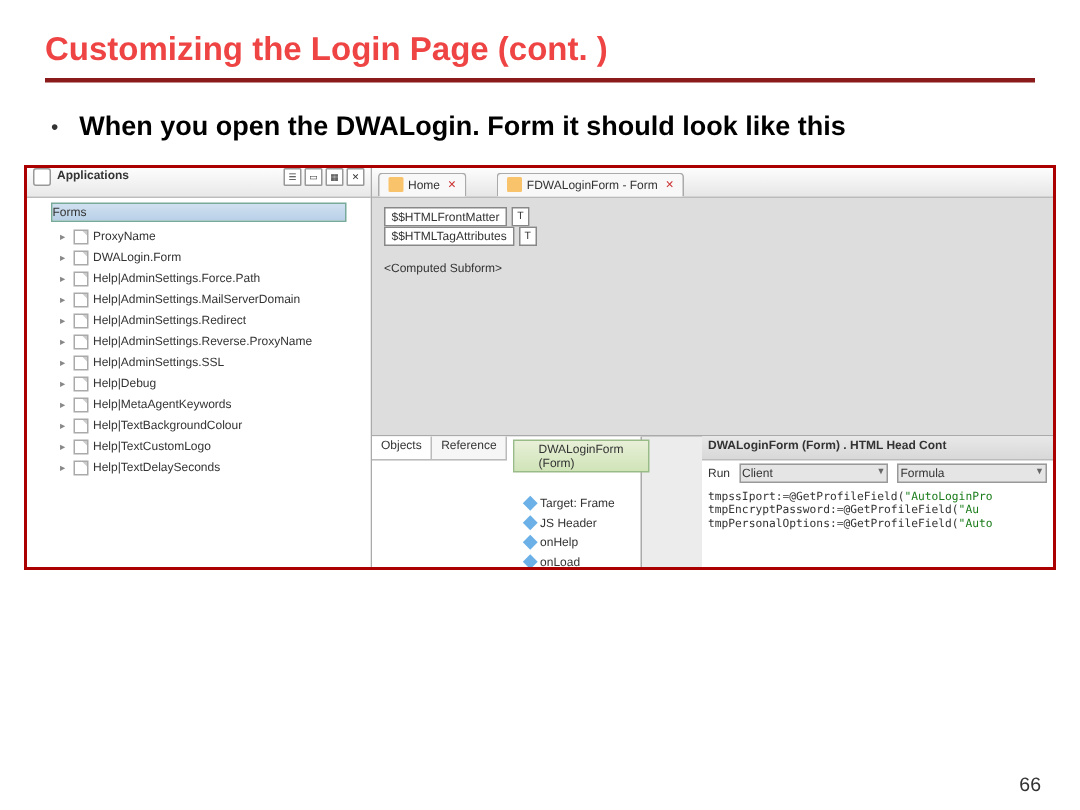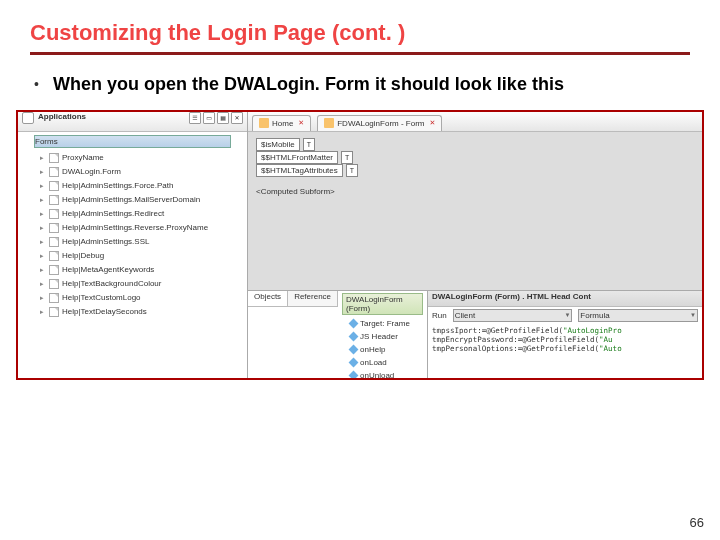--- a/index.html
+++ b/index.html
@@ -19,47 +19,47 @@
   .app-header .title-txt { font-weight: bold; flex: 1; }
   .app-header .btns { display: flex; gap: 2px; }
   .app-header .sq { width: 12px; height: 12px; border: 1px solid #999; background: #fff; border-radius: 1px; display: flex; align-items: center; justify-content: center; font-size: 6px; }
   .tree { flex: 1; overflow: hidden; padding-left: 14px; background: #fff; }
   .tree-hdr { background: linear-gradient(#d0e0f0,#b8d0e8); border: 1px solid #7a9; padding: 1px 0; margin: 3px 16px 3px 2px; font-size: 8px; }
   .tree-item { display: flex; align-items: center; height: 14px; gap: 3px; padding-left: 8px; }
   .tree-item .twist { color: #888; font-size: 7px; width: 6px; }
   .tree-item .doc-ico { width: 10px; height: 10px; background: #fff; border: 1px solid #aaa; display: inline-block; position: relative; }
   .tree-item .doc-ico::after { content:""; position:absolute; right:0; top:0; border-top:3px solid #ccc; border-left:3px solid transparent; }
   .right-pane { flex: 1; display: flex; flex-direction: column; background: #ececec; }
-  .tab-bar { height: 20px; display: flex; align-items: flex-end; gap: 6px; padding: 0 4px; background: linear-gradient(#fdfdfd,#e6e6e6); border-bottom: 1px solid #bbb; }
+  .tab-bar { height: 20px; display: flex; align-items: flex-end; gap: 20px; padding: 0 4px; background: linear-gradient(#fdfdfd,#e6e6e6); border-bottom: 1px solid #bbb; }
   .tab { height: 16px; padding: 1px 6px; border: 1px solid #aaa; border-bottom: none; border-radius: 3px 3px 0 0; background: #f8f8f8; display: flex; align-items: center; gap: 3px; }
   .tab .home-ico { width: 10px; height: 10px; background: #f9c36b; border-radius: 1px; display:inline-block; }
   .tab .x { color: #c33; font-size: 7px; margin-left: 2px; }
   .form-area { flex: 1; background: #ddd; padding: 6px 8px; display: flex; flex-direction: column; gap: 4px; }
   .field-row { display: flex; align-items: center; gap: 3px; }
   .field-box { background: #fff; border: 1px solid #888; padding: 0 4px; height: 13px; display: flex; align-items: center; font-size: 8px; }
   .field-t { width: 12px; height: 13px; border: 1px solid #888; background: #fff; display:flex; align-items:center; justify-content:center; font-size:7px; }
   .subform { margin-top: 6px; font-size: 8px; }
   .bottom-panes { display: flex; border-top: 1px solid #aaa; height: 88px; }
   .obj-pane { width: 180px; border-right: 1px solid #aaa; background: #fff; display:flex; }
   .obj-tabs { display: flex; height: 16px; background: #e8e8e8; border-bottom: 1px solid #bbb; }
   .obj-tab { padding: 1px 6px; border-right: 1px solid #bbb; background:#f6f6f6; }
   .obj-tab.active { background:#fff; }
   .obj-tree { padding: 2px 4px; }
-  .obj-tree-hdr { background: linear-gradient(#e8f0d8,#d0e4b8); border:1px solid #9b8; padding:1px 3px; margin-bottom:2px; }
+  .obj-tree-hdr { background: linear-gradient(#e8f0d8,#d0e4b8); border:1px solid #9b8; padding:1px 16px; margin-bottom:14px; }
   .obj-item { display:flex; align-items:center; gap:3px; height:13px; padding-left:8px; }
   .diamond { width:7px; height:7px; background:#6bb0e6; transform:rotate(45deg); display:inline-block; }
-  .code-pane { flex:1; background:#fff; display:flex; flex-direction:column; }
+  .code-pane { flex:1; background:#fff; display:flex; flex-direction:column;margin-left:40px; }
   .code-hdr { background: linear-gradient(#e8e8e8,#d8d8d8); border-bottom:1px solid #bbb; height:16px; padding:1px 4px; font-weight:bold; }
   .code-controls { display:flex; gap:6px; padding:2px 4px; align-items:center; }
   .sel { border:1px solid #999; background:#e5e5e5; height:13px; padding:0 1px; flex:1; display:flex; align-items:center; justify-content:space-between; }
   .sel .chev { font-size:6px; color:#666; }
   .code-body { padding: 2px 4px; font-family: monospace; font-size: 7.5px; line-height: 1.25; }
   .code-body .str { color: #1a7c1a; }
 
-  .page-num { position: absolute; bottom: 10px; right: 16px; font-size: 13px; color: #333; margin-top: 24px; }
+  .page-num { position: absolute; bottom: 10px; right: 26px; font-size: 13px; color: #333; margin-top: 24px; }
 </style>
 </head>
 <body>
 
 <div class="slide">
   <div class="title">Customizing the Login Page (cont. )</div>
   <div class="title-underline"></div>
   <div class="bullet-row">
     <div class="bullet-dot">•</div>
     <div class="bullet-text">When you open the DWALogin. Form it should look like this</div>
@@ -154,24 +154,20 @@
           </div>
           <div class="tab">
             <span class="home-ico"></span>
             <span>FDWALoginForm - Form</span>
             <span class="x">✕</span>
           </div>
         </div>
         <div class="form-area">
           <div id="field-rows">
               <div class="field-row">
-                <div class="field-box">$isMobile</div>
-                <div class="field-t">T</div>
-              </div>
-              <div class="field-row">
                 <div class="field-box">$$HTMLFrontMatter</div>
                 <div class="field-t">T</div>
               </div>
               <div class="field-row">
                 <div class="field-box">$$HTMLTagAttributes</div>
                 <div class="field-t">T</div>
               </div>
             </div>
           <div class="subform">&lt;Computed Subform&gt;</div>
         </div>

